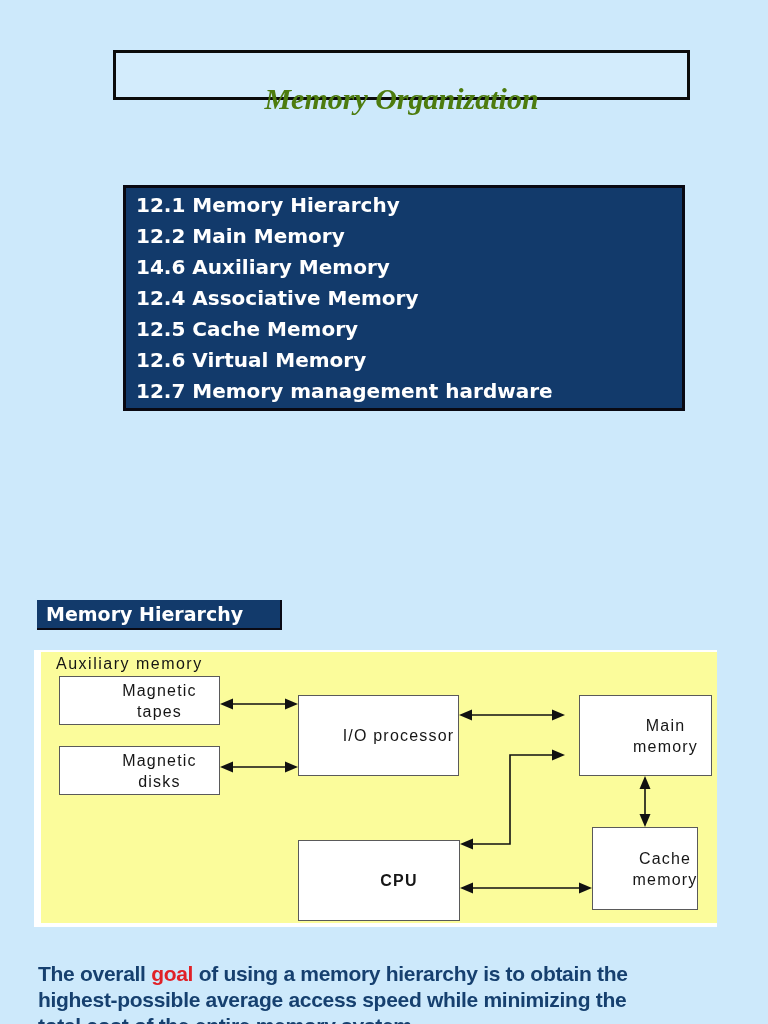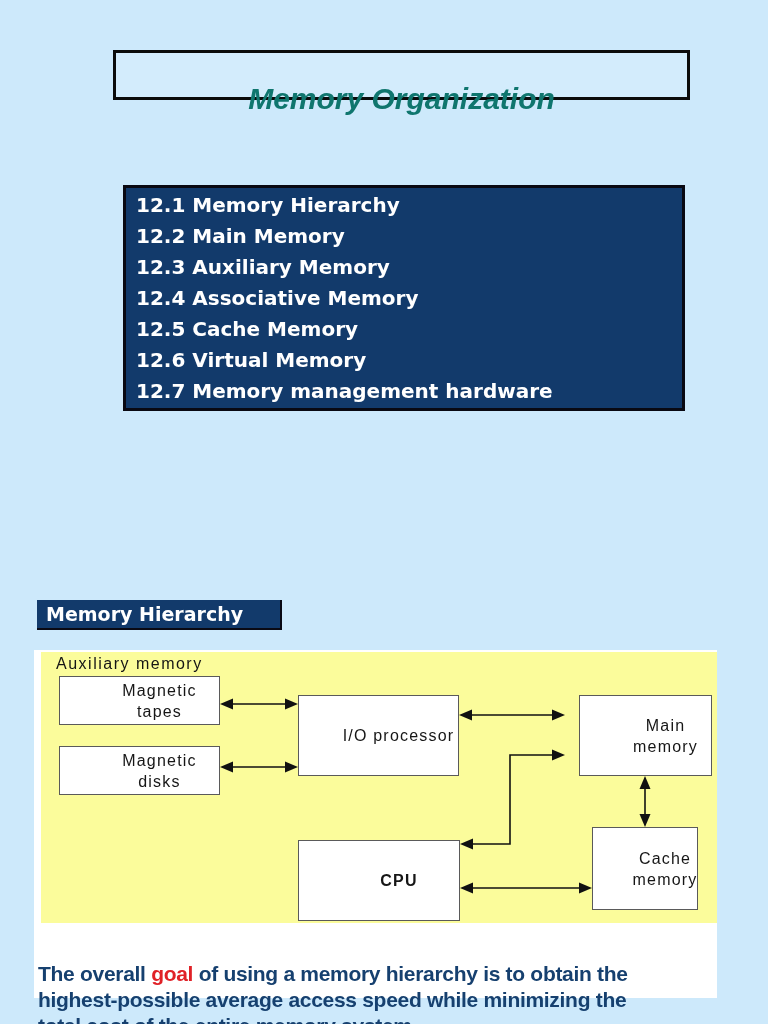--- a/index.html
+++ b/index.html
@@ -9,23 +9,23 @@
     font-family:"Liberation Sans",sans-serif;
   }
   
   .title-box{
     position:absolute;left:113px;top:50px;width:571px;height:44px;
     border:3px solid #0b0b0b;
     display:flex;align-items:center;justify-content:center;
     background:#d3ecfc;
   }
   .title-text{
-    font-family:Liberation Sans, sans-serif;
+    font-family:Liberation Serif, serif;
     font-style:italic;font-weight:700;font-size:30px;
-    color:#0f766e;
+    color:#4d7c0f;
     margin-top:48px;
   }
   
   .toc-box{
     position:absolute;left:123px;top:185px;width:546px;height:218px;
     background:#123a6b;border:3px solid #090912;
     padding:2px 0 0 10px;box-sizing:content-box;
   }
   .toc-line{
     color:#ffffff;
@@ -37,21 +37,21 @@
   .section-label{
     position:absolute;left:37px;top:600px;width:245px;height:30px;
     background:#123a6b;border-right:2px solid #0a0a14;border-bottom:2px solid #0a0a14;
     box-sizing:border-box;
     color:#ffffff;font-family:"DejaVu Sans",sans-serif;
     font-weight:700;font-size:19px;line-height:28px;
     padding-left:9px;
   }
   
   .figure-card{
-    position:absolute;left:34px;top:650px;width:683px;height:348px;
+    position:absolute;left:34px;top:650px;width:683px;height:277px;
     background:#ffffff;
   }
   .diagram{
     position:absolute;left:7px;top:2px;width:676px;height:271px;
     background:#fbfc9b;
   }
   .arrows{position:absolute;left:0;top:0;pointer-events:none;}
   .aux-label{
     position:absolute;left:15px;top:3px;
     font-size:16px;letter-spacing:1.5px;color:#141414;
@@ -84,21 +84,21 @@
 </head>
 <body>
 
 <div class="title-box">
   <span class="title-text">Memory Organization</span>
 </div>
 
 <div class="toc-box">
   <div class="toc-line">12.1 Memory Hierarchy</div>
   <div class="toc-line">12.2 Main Memory</div>
-  <div class="toc-line">12.3 Auxiliary Memory</div>
+  <div class="toc-line">14.6 Auxiliary Memory</div>
   <div class="toc-line">12.4 Associative Memory</div>
   <div class="toc-line">12.5 Cache Memory</div>
   <div class="toc-line">12.6 Virtual Memory</div>
   <div class="toc-line">12.7 Memory management hardware</div>
 </div>
 
 <div class="section-label">
   <span>Memory Hierarchy</span>
 </div>
 

